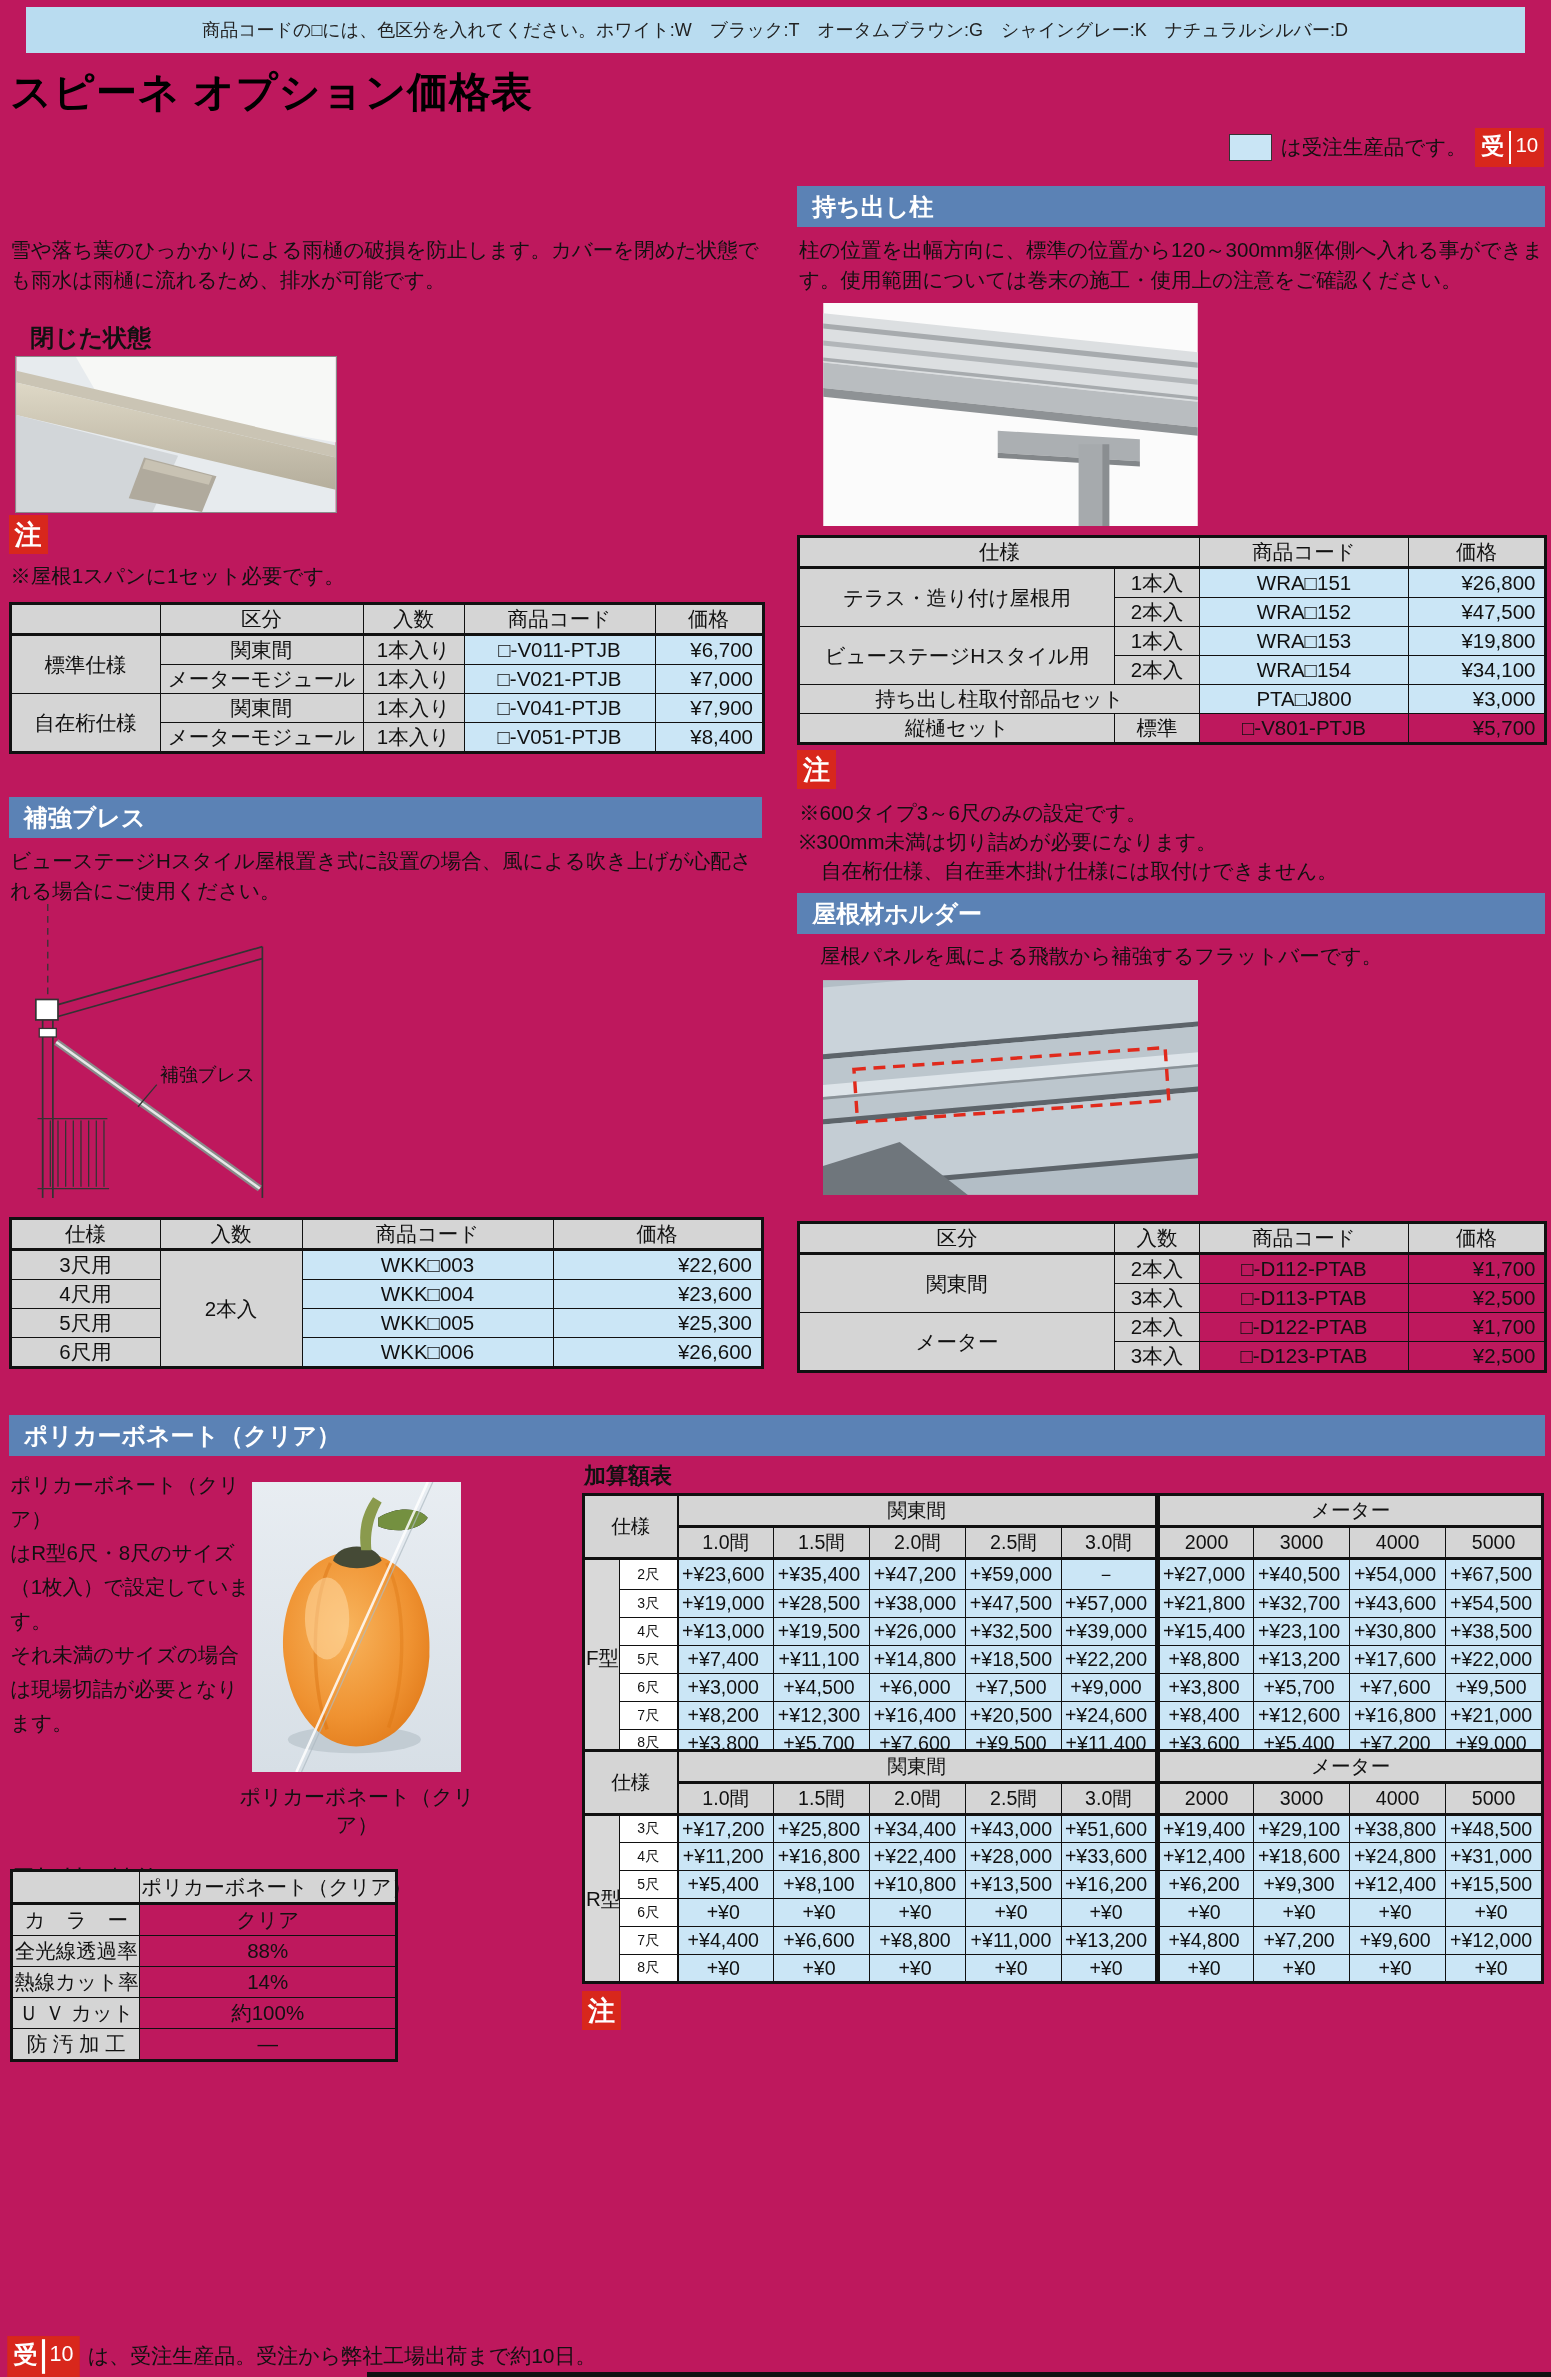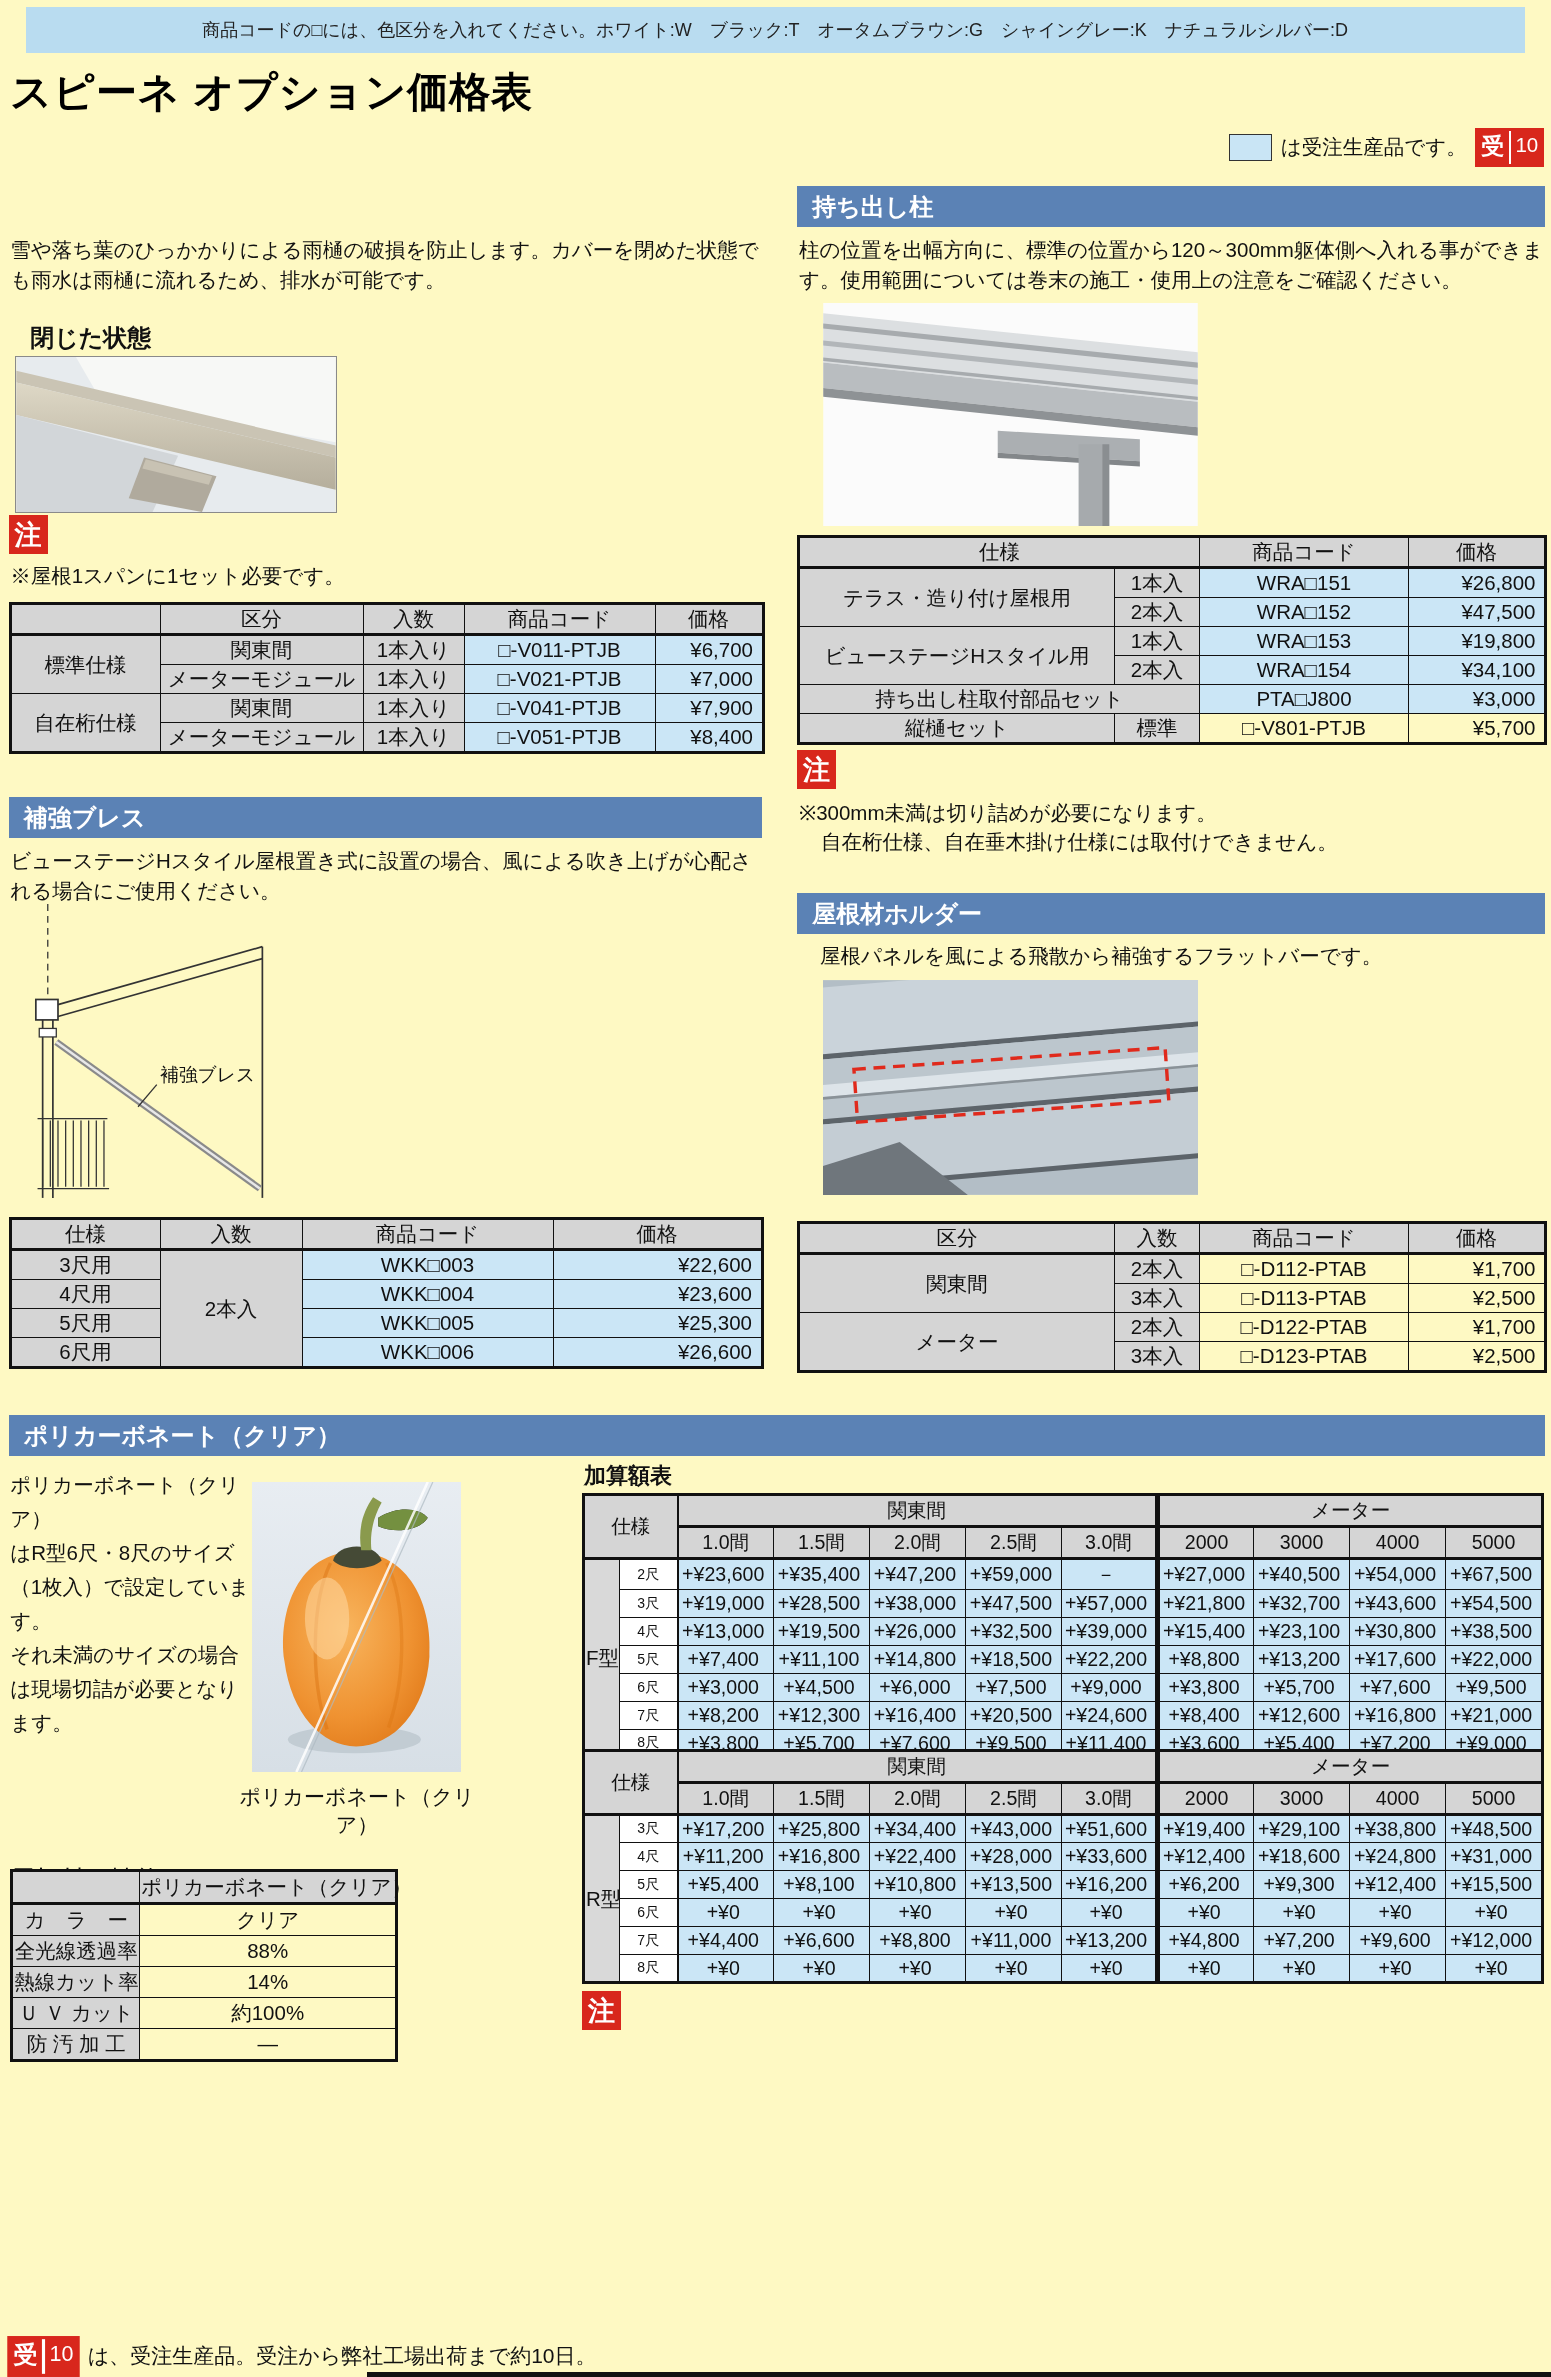--- a/index.html
+++ b/index.html
@@ -1,16 +1,16 @@
 <!DOCTYPE html>
 <html style="font-size:13.6px"><head>
 <meta charset="utf-8">
 <style>
   html,body{margin:0;padding:0;background:#fff;}
-  .page{position:relative;width:1551px;height:2377px;background:#fef9c3;overflow:hidden;
+  .page{position:relative;width:1551px;height:2377px;background:#be185d;overflow:hidden;
         font-family:"Liberation Sans",sans-serif;color:#111;}
   .abs{position:absolute;}
 
   
   .topnote{left:25.6px;top:6.8px;width:1499px;height:46px;background:#b9dcf0;
            display:flex;align-items:center;justify-content:center;font-size:18px;color:#222;}
 
   
   .pagetitle{left:10.2px;top:65px;font-size:41px;font-weight:bold;letter-spacing:0.9px;color:#000;}
   .legend{right:6.8px;top:128px;display:flex;align-items:center;gap:8.5px;font-size:20.5px;}
@@ -302,20 +302,21 @@
         <td class="gy">縦樋セット</td>
         <td class="gy">標準</td>
         <td>□-V801-PTJB</td>
         <td class="price">¥5,700</td>
       </tr>
     </tbody>
   </table>
 
   <div class="abs chu" style="left:797px;top:750px;">注</div>
   <div class="abs notetext" style="left:799px;top:798px;">
+    <div>※600タイプ3～6尺のみの設定です。</div>
     <div>※300mm未満は切り詰めが必要になります。</div>
     <div class="indent">自在桁仕様、自在垂木掛け仕様には取付けできません。</div>
   </div>
 
   <div class="abs secbar" style="left:797px;top:893px;width:748px;">
     <span>屋根材ホルダー</span>
   </div>
   <div class="abs desc" style="left:799px;top:941px;width:746px;margin-left:21px;">屋根パネルを風による飛散から補強するフラットバーです。</div>
 
   <svg class="abs photo" style="left:823px;top:980px;" width="375" height="215" viewBox="0 0 440 252">

